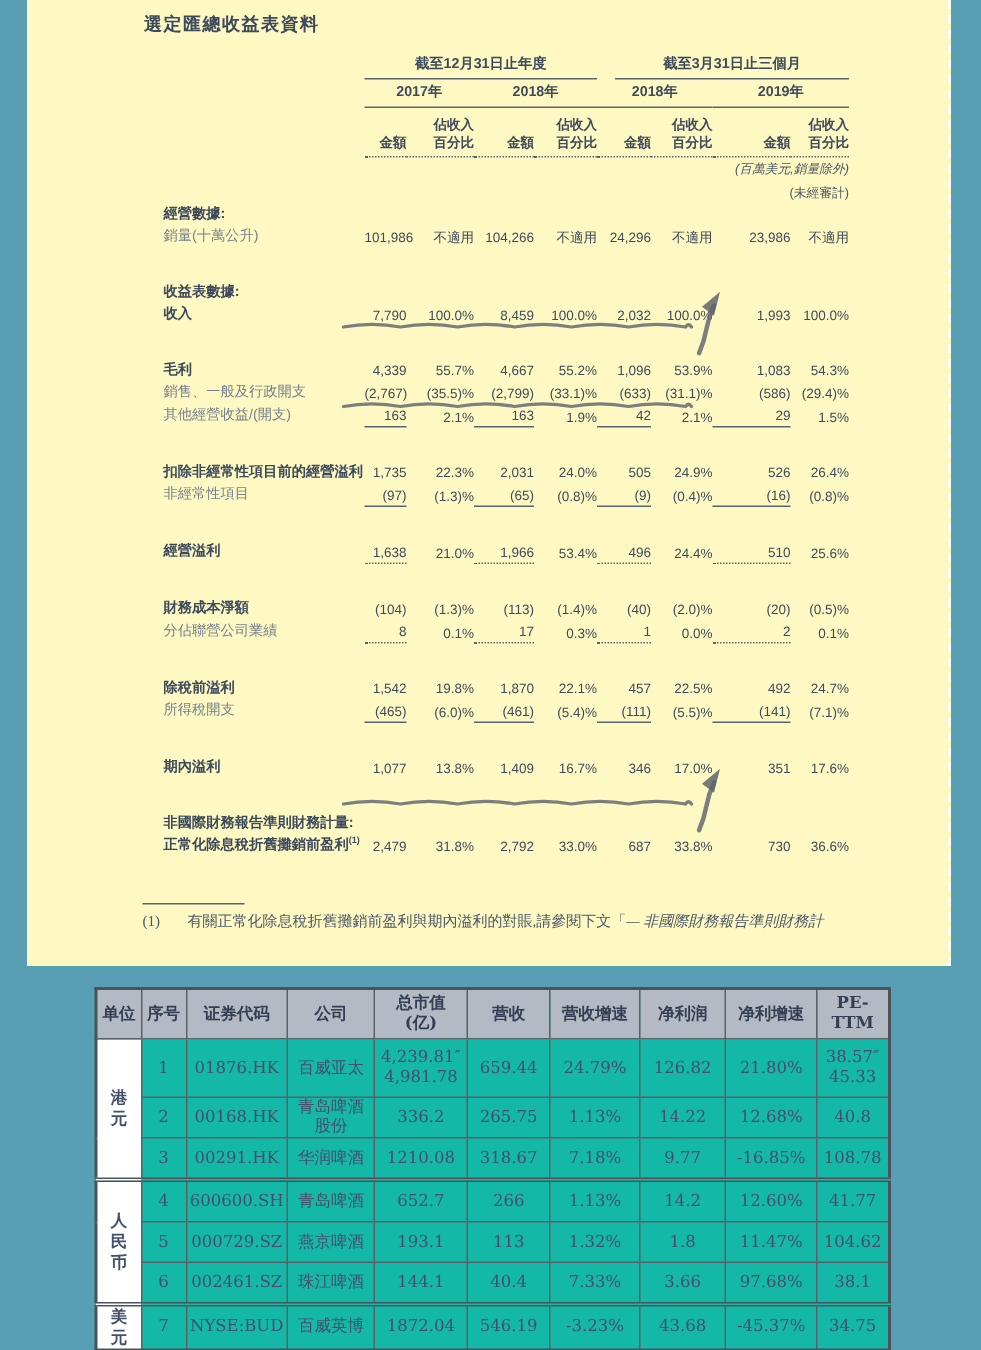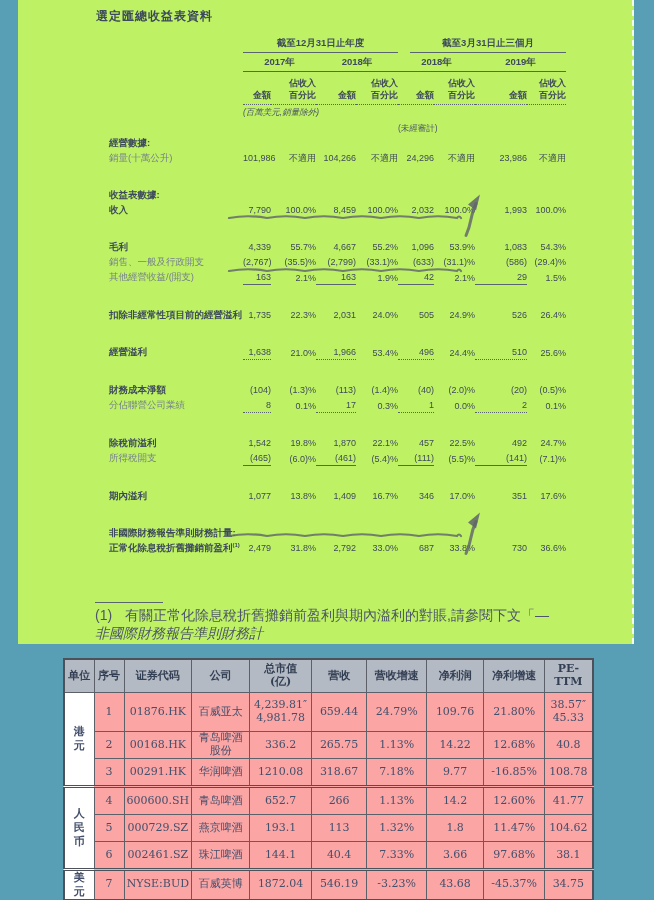--- a/index.html
+++ b/index.html
@@ -3,21 +3,21 @@
 <meta charset="utf-8">
 <style>
   html,body{margin:0;padding:0}
   body{
     width:654px;height:900px;position:relative;overflow:hidden;
     background:#589eb5;
     font-family:"Liberation Sans",sans-serif;
   }
   .paper{
     position:absolute;left:18px;top:0;width:614px;height:644px;
-    background:#bef264;
+    background:#fef9c3;
     border-right:2px dashed rgba(255,255,255,.85);
   }
   .doc-title{
     position:absolute;left:78px;top:8px;
     font-size:12px;font-weight:bold;color:#3d4a5c;letter-spacing:1px;
   }
   
   #fin{
     position:absolute;left:91px;top:36px;width:457px;
     border-collapse:collapse;table-layout:fixed;color:#3f4a5c;
@@ -31,36 +31,36 @@
   #fin tr.data td{height:15px}
   #fin .r-solid{border-bottom:1px solid #5a6470}
   #fin .r-dotted{border-bottom:1px dotted #5a6470}
   #fin .ghead{text-align:center;font-weight:bold;font-size:9.5px;color:#3d4a5c;vertical-align:bottom}
   #fin .ghead .rule{display:block;padding-bottom:2px;border-bottom:1px solid #5a6470}
   #fin .ghead .rule.ind{margin-left:12px}
   #fin .yhead{text-align:center;font-weight:bold;font-size:9.5px;vertical-align:bottom}
   #fin .yhead .rule{display:block;padding:3px 0 2px;border-bottom:1px solid #5a6470}
   #fin .chead{font-weight:bold;text-align:right;border-bottom:1px dotted #5a6470;padding-bottom:2px;font-size:9px}
   #fin .note{font-style:italic;text-align:center;font-size:8.5px;color:#55607an}
-  #fin .note,#fin .note2{text-align:left;font-size:8.5px;color:#4c5668}
+  #fin .note,#fin .note2{text-align:right;font-size:8.5px;color:#4c5668}
   #fin .note{font-style:italic;height:14px}
   #fin .note2{height:16px}
   sup{font-size:6px;vertical-align:super}
   
   .footnote{
-    position:absolute;left:77px;top:602px;width:470px;color:#4c5668;font-size:14px;
+    position:absolute;left:77px;top:602px;width:470px;color:#4c5668;font-size:10px;font-family:Liberation Serif, serif;
   }
   .footnote .sep{width:68px;border-top:1px solid #5a6470;margin-bottom:4px}
   .footnote .fn-marker{display:inline-block;width:30px}
   .footnote .it{font-style:italic}
   
   #pencil{position:absolute;left:0;top:0;width:654px;height:900px;pointer-events:none;z-index:6}
   
   #cmp{
-    position:absolute;left:63px;top:658px;border-collapse:collapse;background:#fca5a5;
+    position:absolute;left:63px;top:658px;border-collapse:collapse;background:#14b8a6;
     font-family:"DejaVu Serif",serif;color:#44506b;
     border:2px solid #4d525a;
   }
   #cmp th,#cmp td{
     border:1px solid #5b6069;text-align:center;padding:0 2px;
     font-size:11px;line-height:1.15;
   }
   #cmp th{
     background:#b4bac3;color:#333f54;font-weight:bold;height:32px;white-space:pre-line;
   }
@@ -206,20 +206,31 @@
         <tr class="data em">
           <td class="lbl">扣除非經常性項目前的經營溢利</td>
           <td class="num">1,735</td>
           <td class="num">22.3%</td>
           <td class="num">2,031</td>
           <td class="num">24.0%</td>
           <td class="num">505</td>
           <td class="num">24.9%</td>
           <td class="num">526</td>
           <td class="num">26.4%</td>
+        </tr>
+        <tr class="data">
+          <td class="lbl">非經常性項目</td>
+          <td class="num r-solid">(97)</td>
+          <td class="num">(1.3)%</td>
+          <td class="num r-solid">(65)</td>
+          <td class="num">(0.8)%</td>
+          <td class="num r-solid">(9)</td>
+          <td class="num">(0.4)%</td>
+          <td class="num r-solid">(16)</td>
+          <td class="num">(0.8)%</td>
         </tr>
         <tr class="gap">
           <td colspan="9"></td>
         </tr>
         <tr class="data em">
           <td class="lbl">經營溢利</td>
           <td class="num r-dotted">1,638</td>
           <td class="num">21.0%</td>
           <td class="num r-dotted">1,966</td>
           <td class="num">53.4%</td>
@@ -348,21 +359,21 @@
   </thead>
   <tbody id="cmp-body">
       <tr class="r1">
         <td rowspan="3" class="unit">港<br>元</td>
         <td>1</td>
         <td>01876.HK</td>
         <td>百威亚太</td>
         <td>4,239.81″<br>4,981.78</td>
         <td>659.44</td>
         <td>24.79%</td>
-        <td>109.76</td>
+        <td>126.82</td>
         <td>21.80%</td>
         <td>38.57″<br>45.33</td>
       </tr>
       <tr class="rs">
         <td>2</td>
         <td>00168.HK</td>
         <td>青岛啤酒<br>股份</td>
         <td>336.2</td>
         <td>265.75</td>
         <td>1.13%</td>

